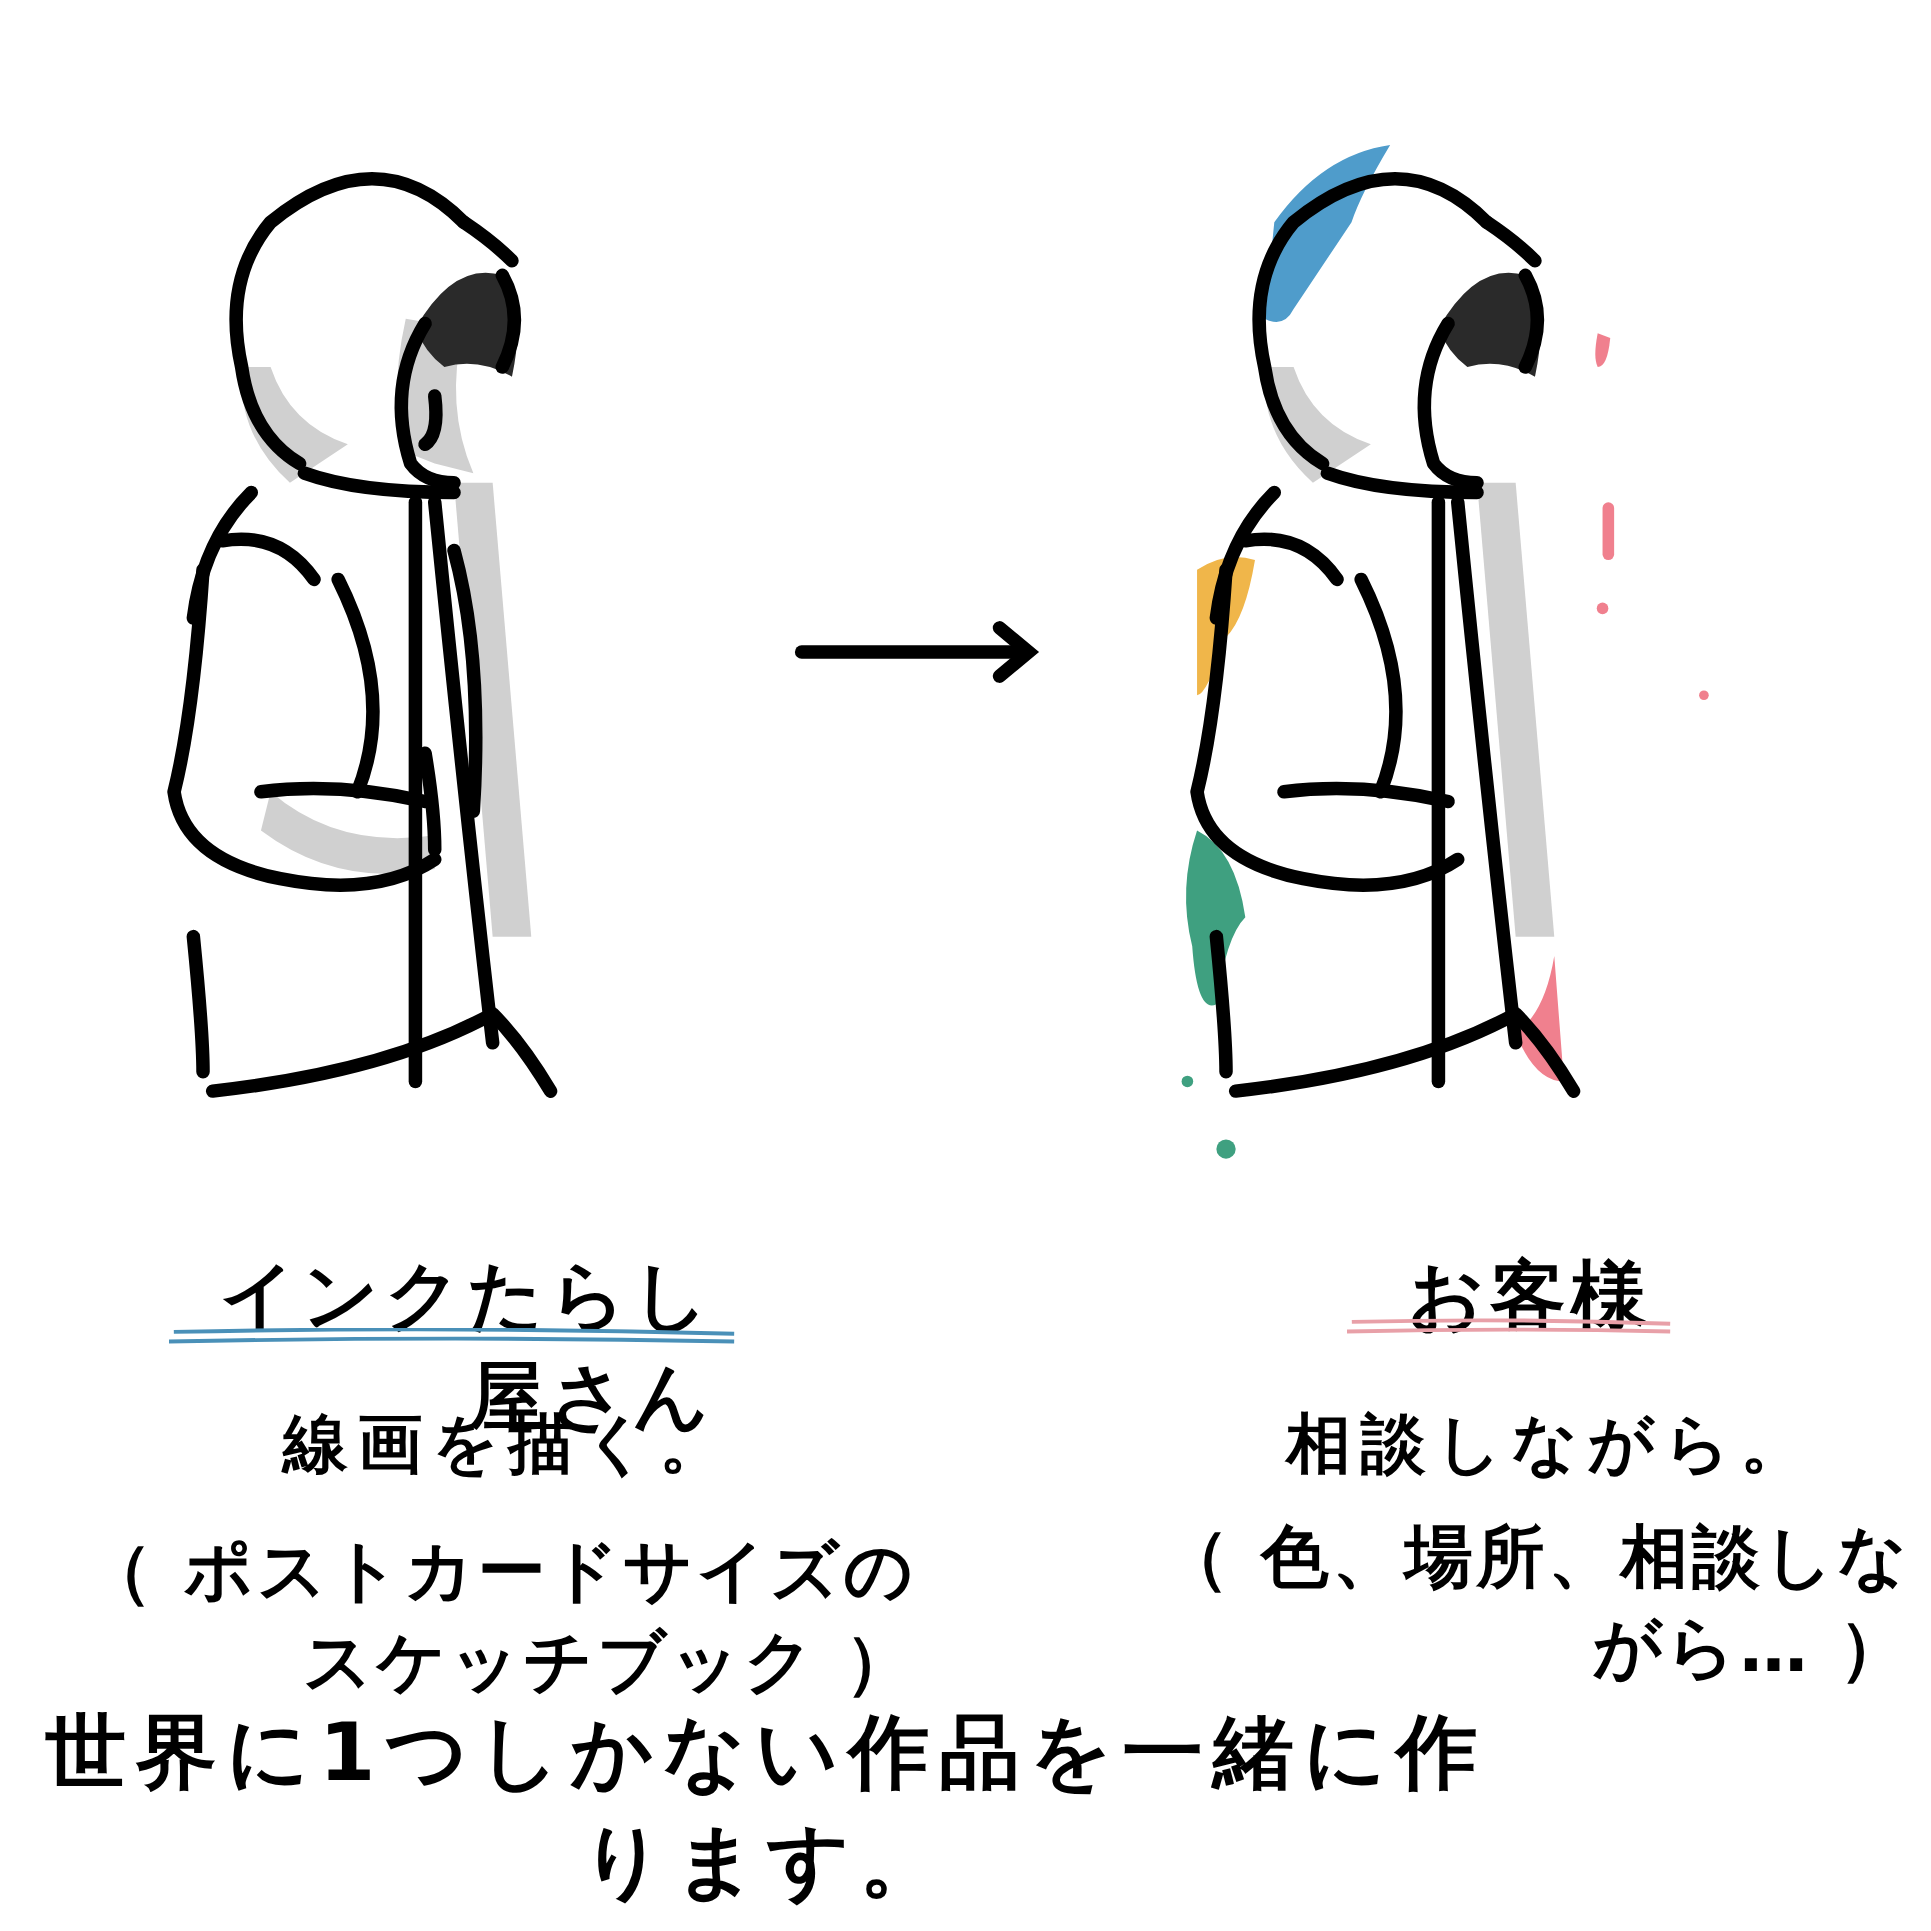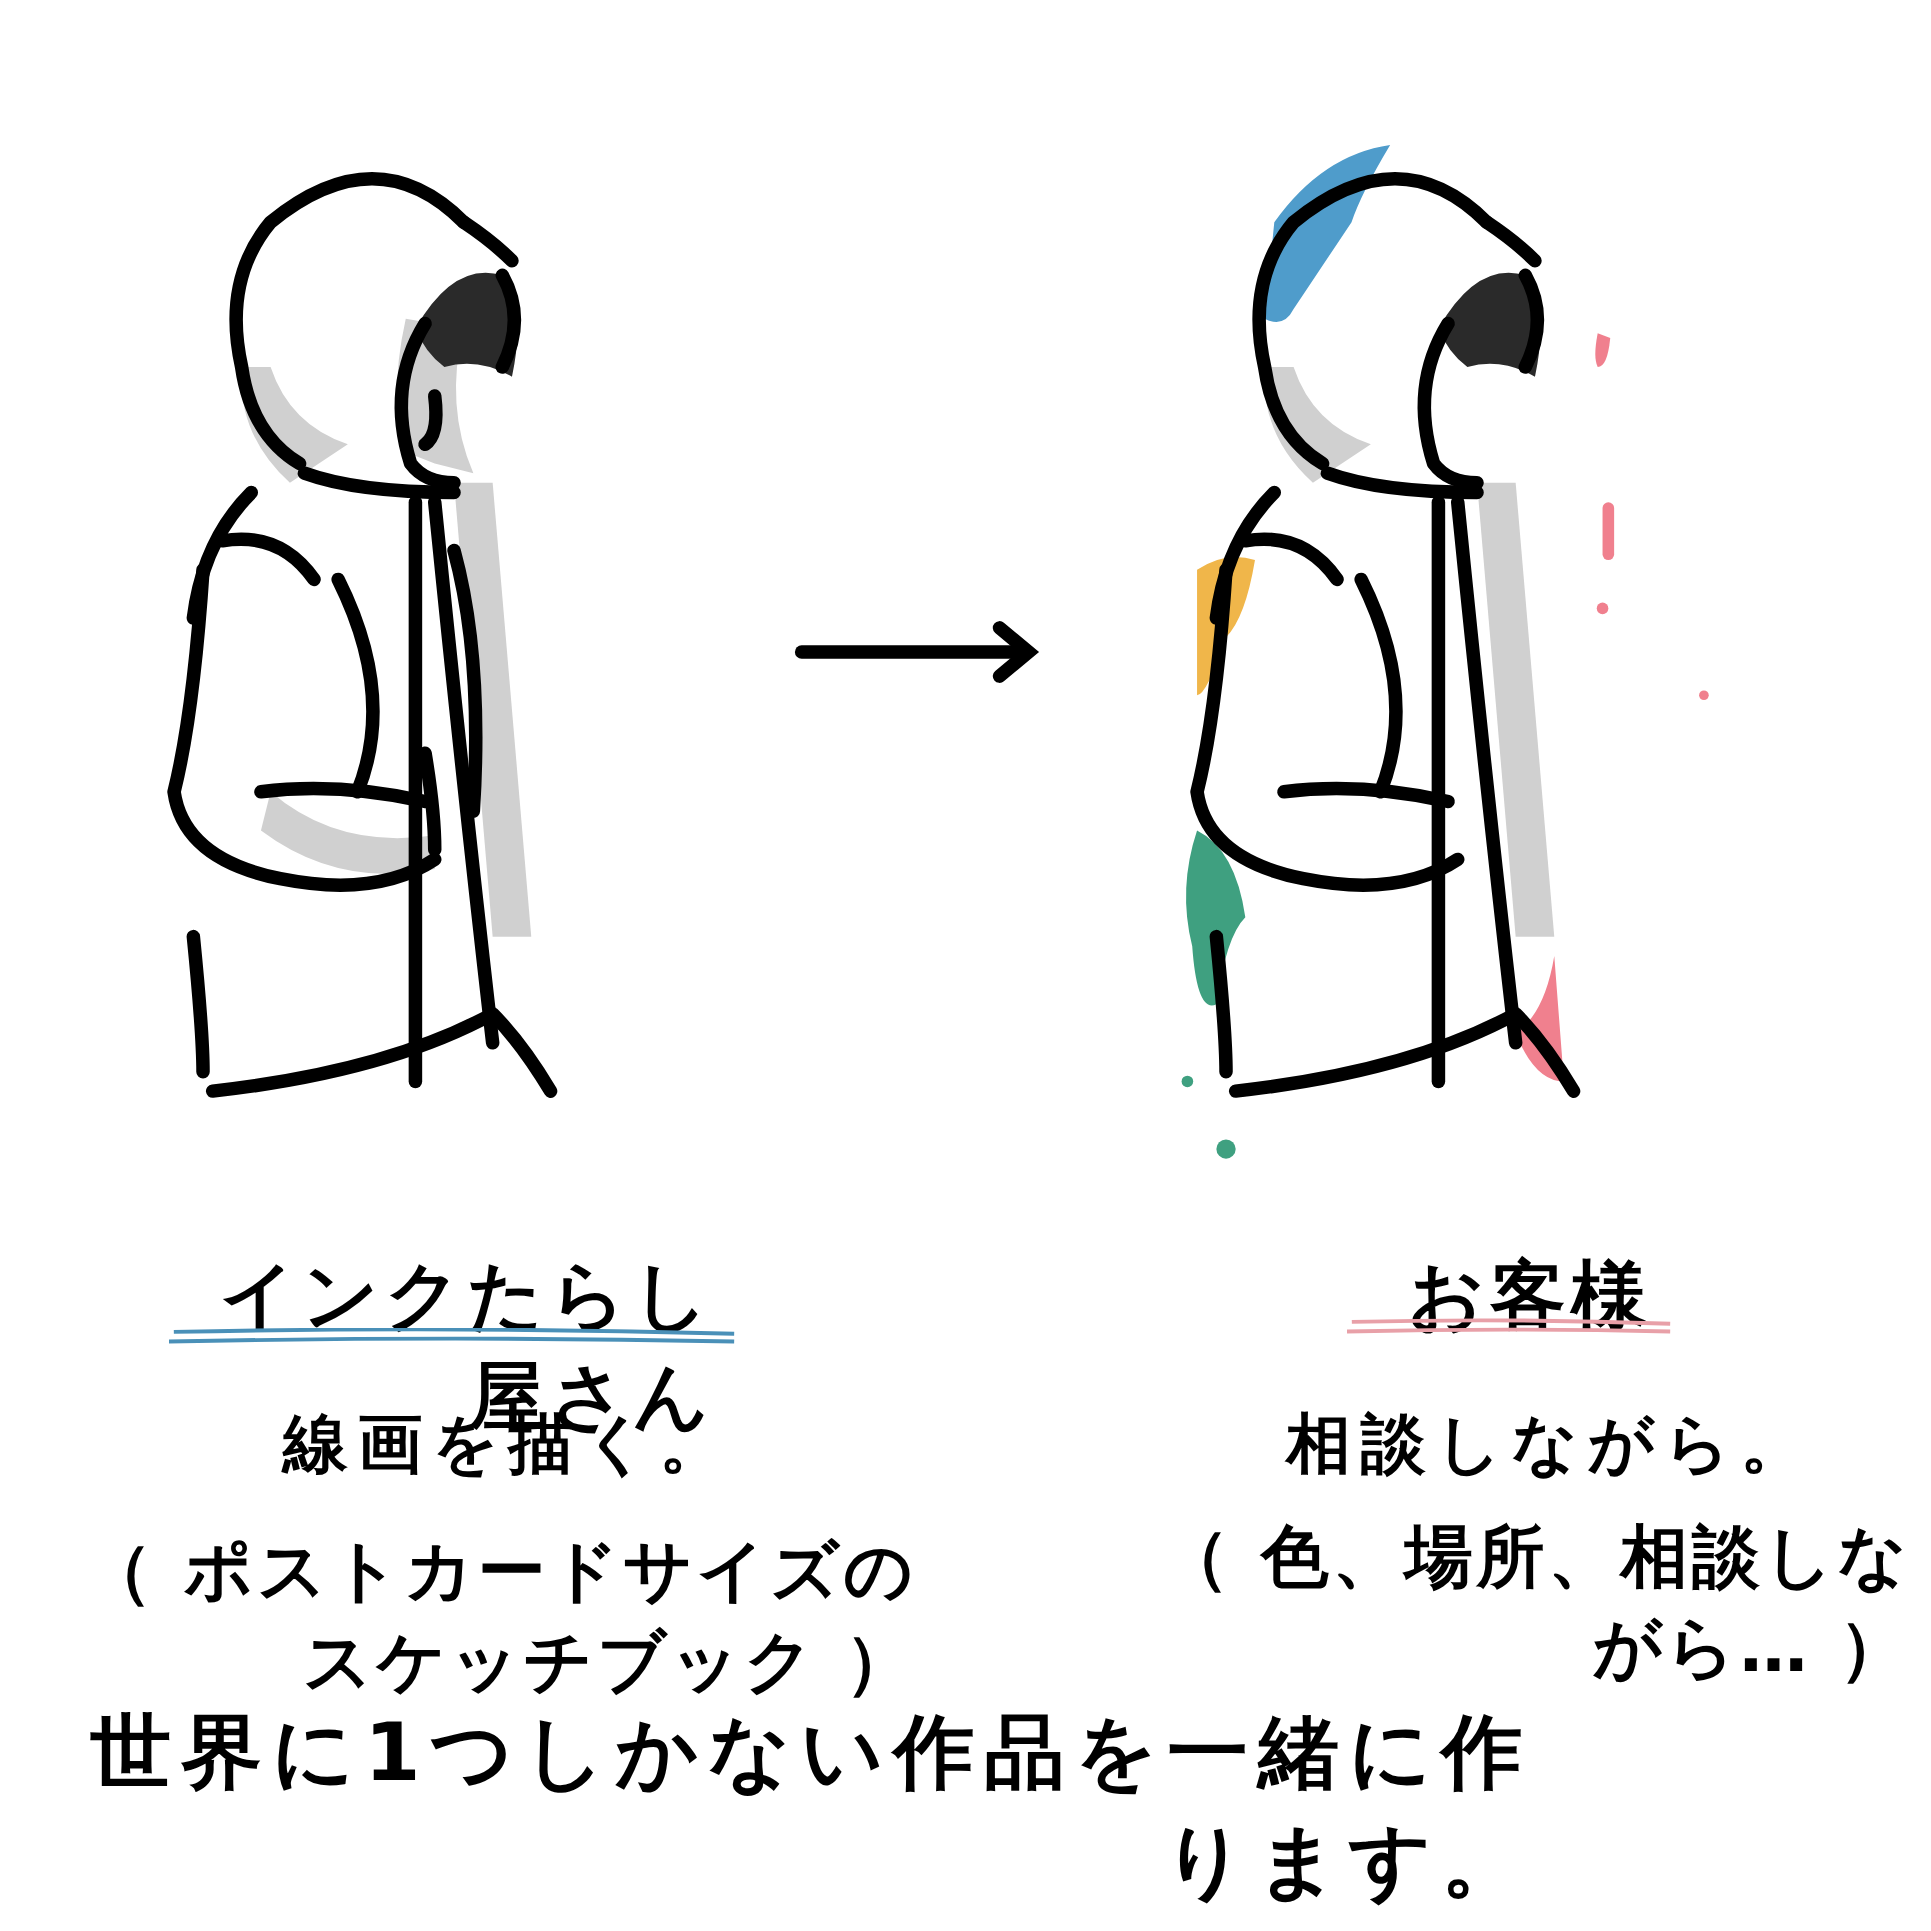--- a/index.html
+++ b/index.html
@@ -9,21 +9,21 @@
   .figure svg { width:100%; height:100%; }
   #fig-left { left:145px; }
   #fig-right { left:1168px; }
   .arrow { position:absolute; left:792px; top:618px; width:251px; height:68px; }
   .label { position:absolute; text-align:right; font-weight:bold; }
   .title { font-size:75px; letter-spacing:5.8px; }
   .desc { font-size:65px; letter-spacing:9.7px; }
   .note { font-size:68px; letter-spacing:3.9px; }
   .underline { position:absolute; height:17.4px; }
   .underline svg { width:100%; height:100%; }
-  .footer { position:absolute; left:0; width:1532px; top:1699px; text-align:right;
+  .footer { position:absolute; left:0; width:1532px; top:1699px; text-align:center;
             font-size:81px; font-weight:bold; letter-spacing:9.7px; }
 </style>
 </head>
 <body>
 
 <div class="figure" id="fig-left">
   <svg viewBox="0 0 700 1100">
     <g fill="none" stroke="#000" stroke-width="14" stroke-linecap="round" stroke-linejoin="round">
 
       <path d="M100 260 Q95 330 150 380 L210 340 Q150 320 130 260 Z" fill="#d0d0d0" stroke="none"></path>

